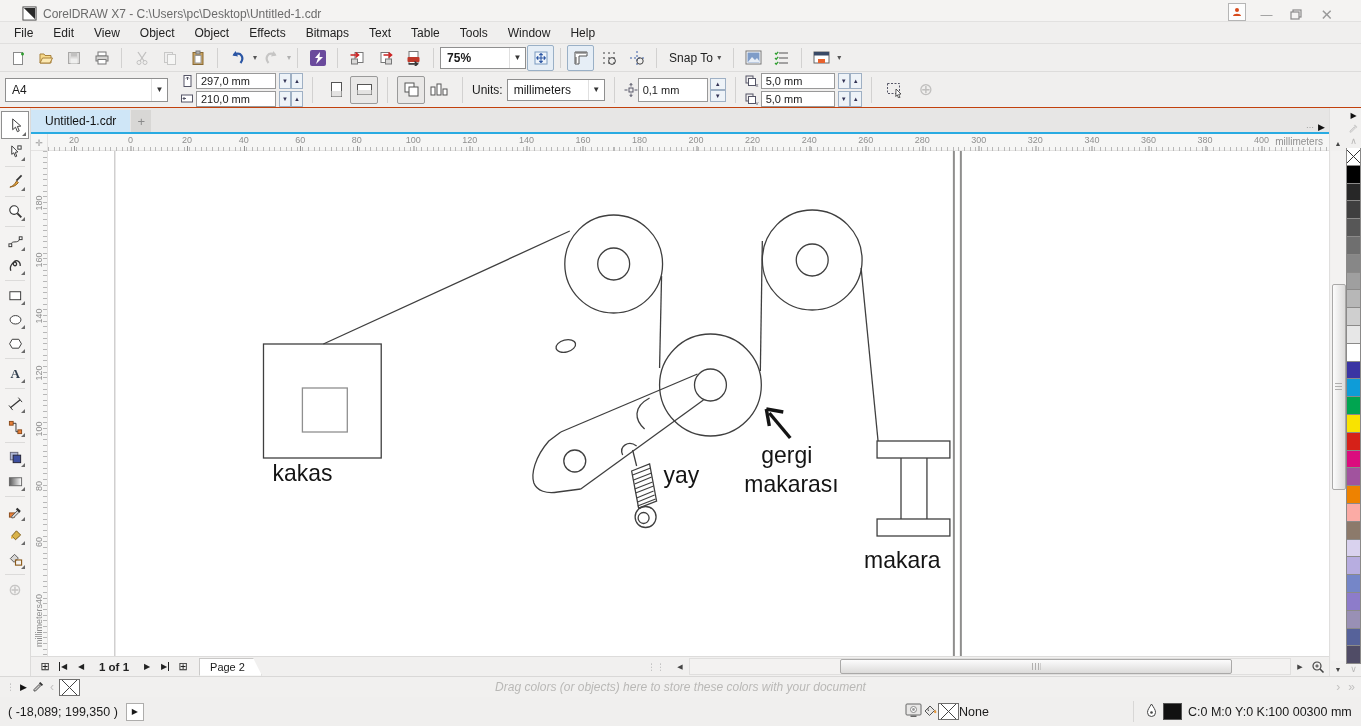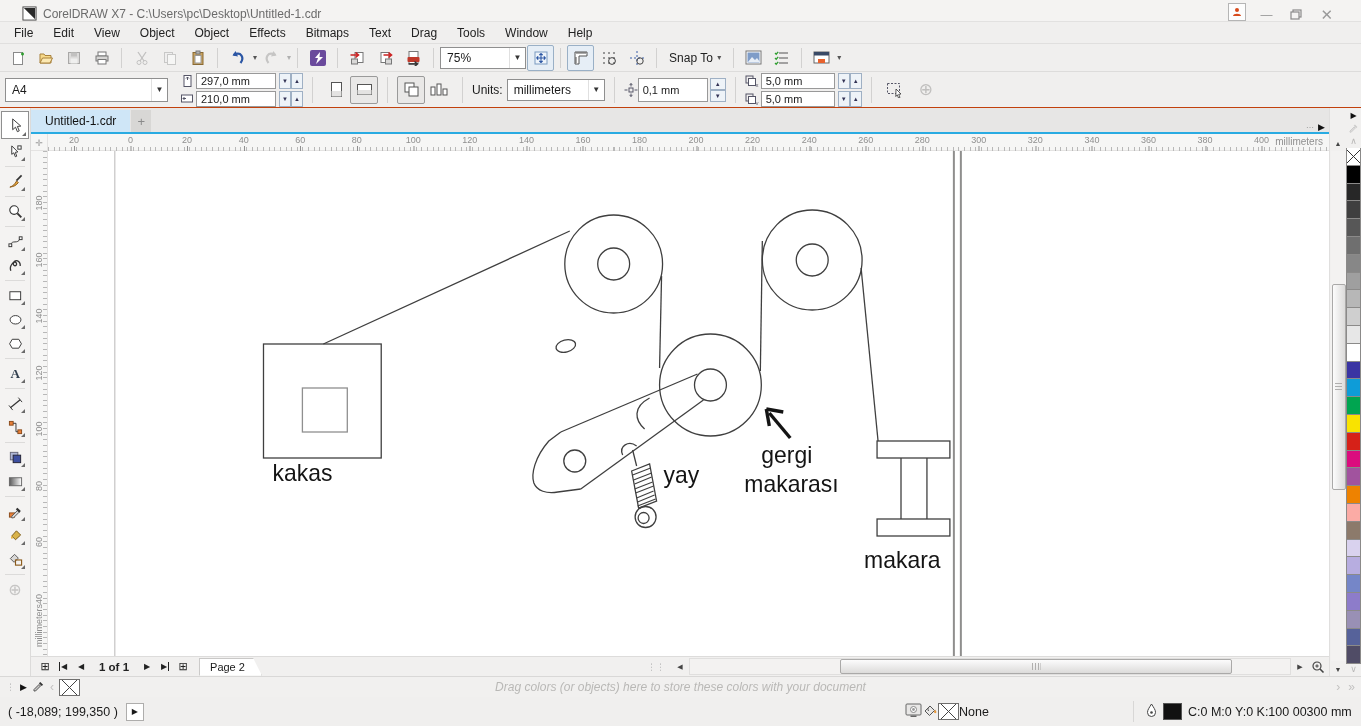--- a/index.html
+++ b/index.html
@@ -153,21 +153,21 @@
 
   <div class="menubar">
       <span class="menu-item">File</span>
       <span class="menu-item">Edit</span>
       <span class="menu-item">View</span>
       <span class="menu-item">Object</span>
       <span class="menu-item">Object</span>
       <span class="menu-item">Effects</span>
       <span class="menu-item">Bitmaps</span>
       <span class="menu-item">Text</span>
-      <span class="menu-item">Drag</span>
+      <span class="menu-item">Table</span>
       <span class="menu-item">Tools</span>
       <span class="menu-item">Window</span>
       <span class="menu-item">Help</span>
     </div>
 
   <div class="toolbar">
     <span class="tbtn">
         <svg width="16" height="16" viewBox="0 0 16 16">
           <rect x="3.5" y="2.5" width="9" height="12" fill="#fff" stroke="#8a8a8a"></rect>
           <path d="M10,1 h3 M11.5,-0.5 v3" transform="translate(1,3)" stroke="#2f9e2f" stroke-width="1.6"></path>
@@ -253,21 +253,21 @@
         </svg>
       </span>
     <span class="tbtn">
         <svg width="17" height="16" viewBox="0 0 16 16">
           <rect x="3.5" y="1.5" width="9" height="12" fill="#fff" stroke="#777"></rect>
           <rect x="2" y="7" width="12" height="5" rx="1" fill="#c0392b"></rect>
           <path d="M3,14 h8 M9,11.5 L12,14 L9,16.5" fill="none" stroke="#333" stroke-width="1.4"></path>
         </svg>
       </span>
     <span class="divider"></span>
-    <div class="combo" style="width:78px;">
+    <div class="combo" style="width:78px;font-weight:bold;">
       <span>75%</span>
       <span class="cbx">▼</span>
     </div>
     <span class="tbtn pressed">
         <svg width="16" height="16" viewBox="0 0 16 16">
           <rect x="2" y="2" width="12" height="12" fill="#eef4fa" stroke="#7a9ac0"></rect>
           <path d="M8,3.5 V12.5 M3.5,8 H12.5 M8,3.5 l-1.7,1.7 M8,3.5 l1.7,1.7 M8,12.5 l-1.7,-1.7 M8,12.5 l1.7,-1.7 M3.5,8 l1.7,-1.7 M3.5,8 l1.7,1.7 M12.5,8 l-1.7,-1.7 M12.5,8 l-1.7,1.7" stroke="#2b56a4" fill="none" stroke-width="1.1"></path>
         </svg>
       </span>
     <span class="divider"></span>

